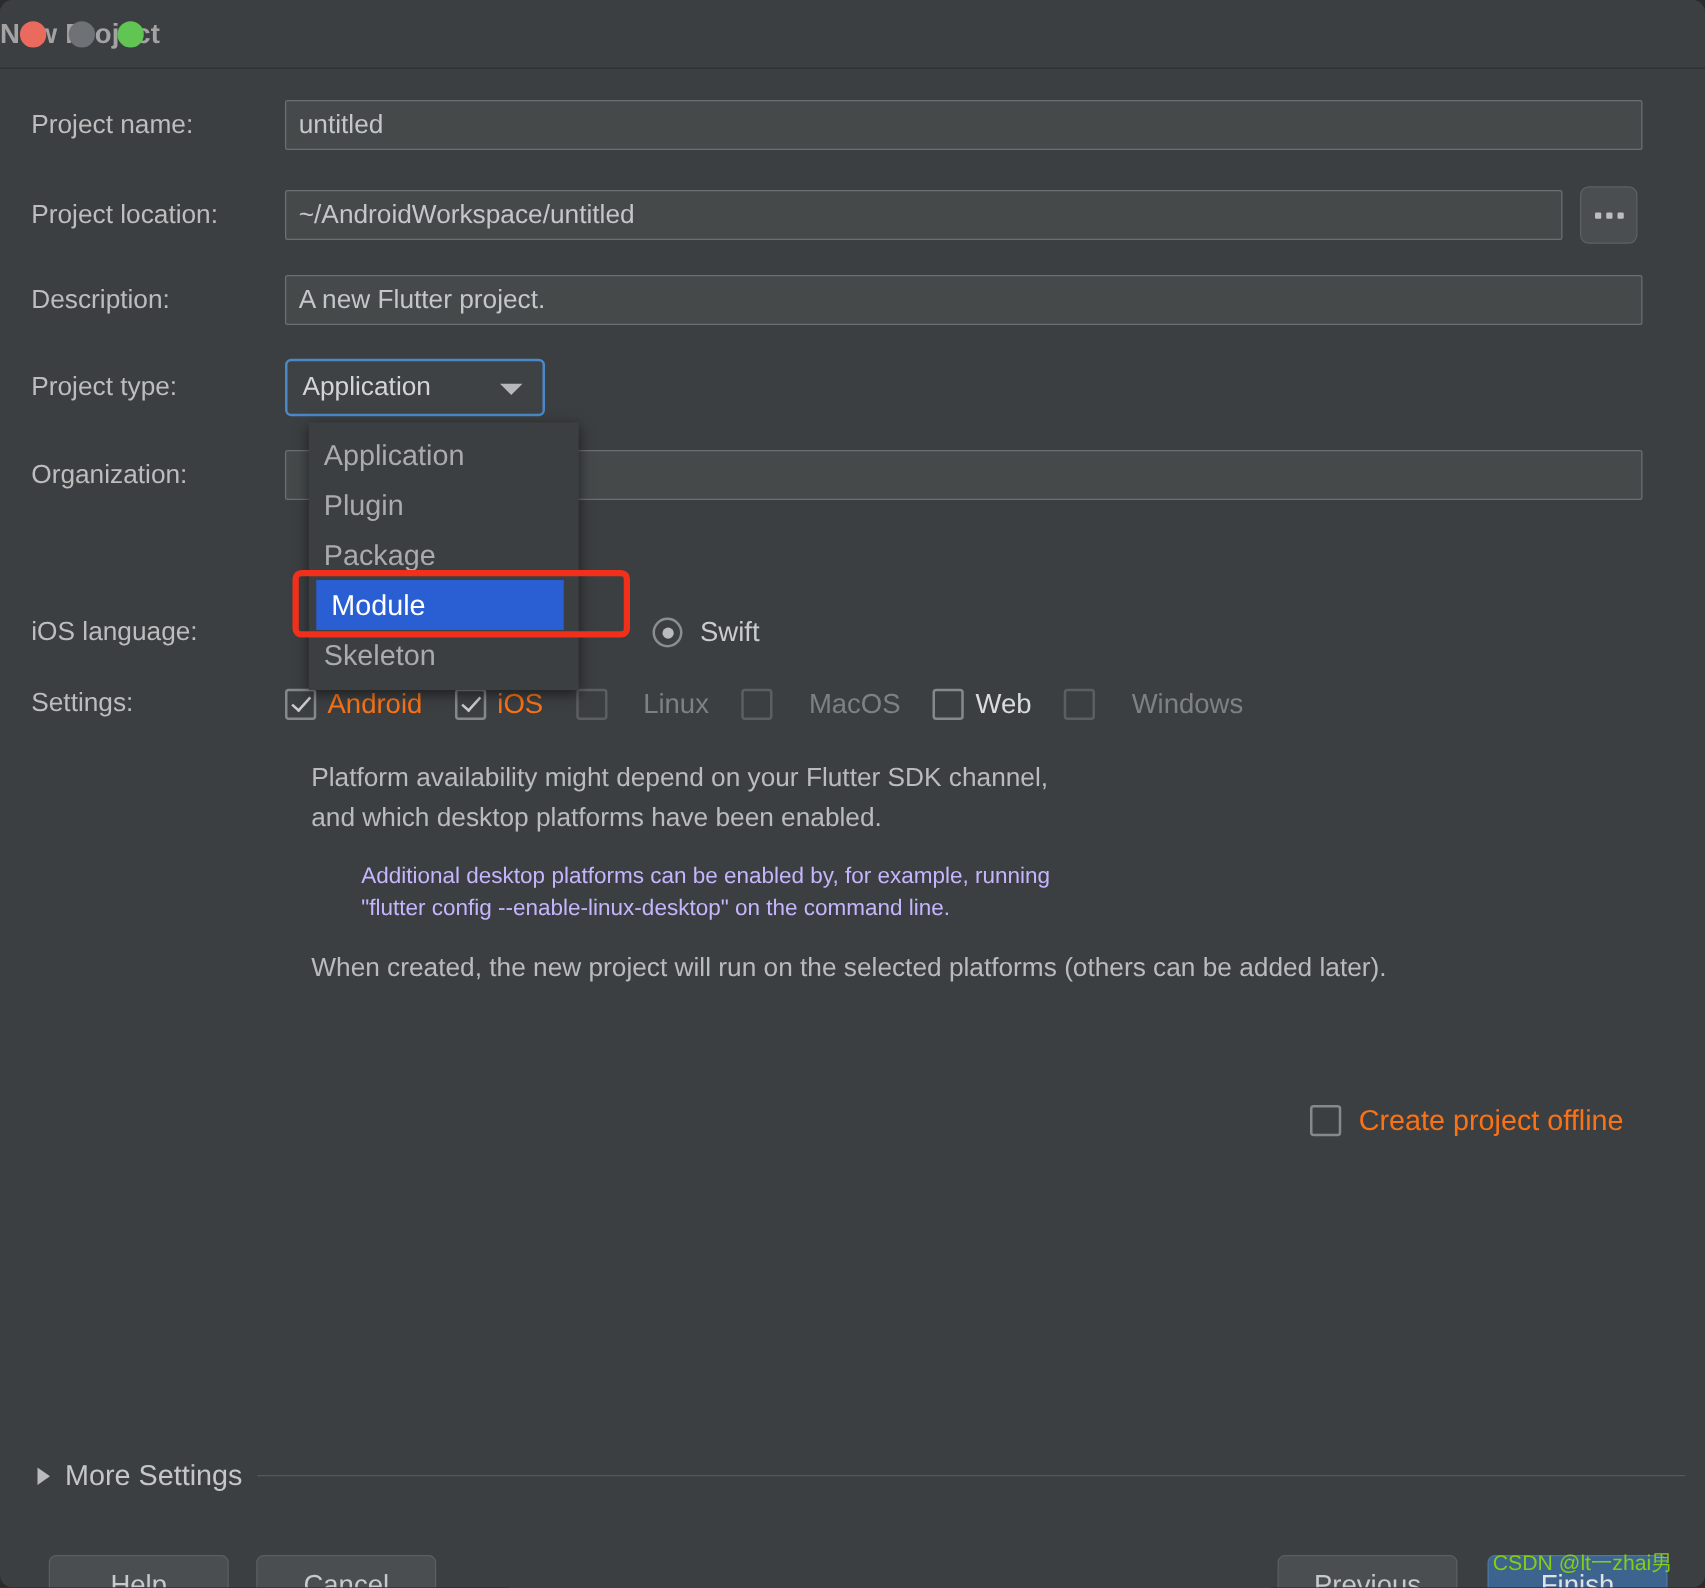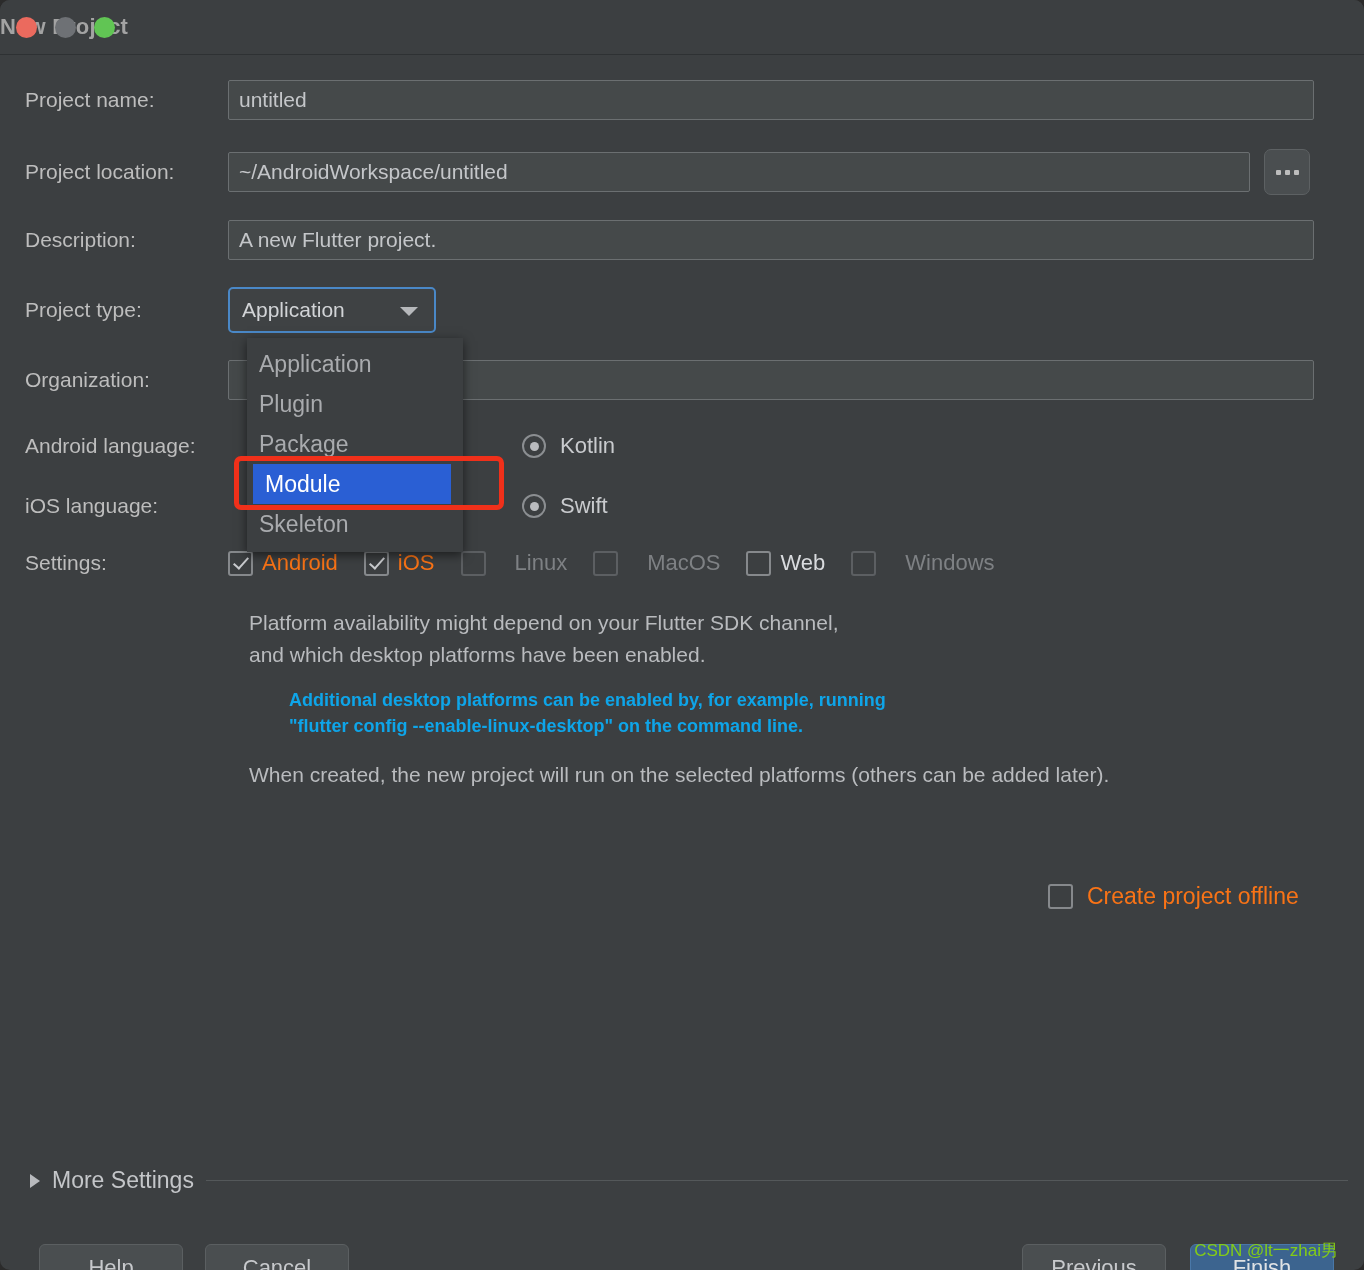--- a/index.html
+++ b/index.html
@@ -197,23 +197,22 @@
   .info {
     position: absolute;
     left: 249px;
     font-size: 21px;
     color: #b9bbbe;
     line-height: 32px;
   }
   .info.small {
     left: 289px;
     font-size: 18px;
-    color: #0ea5e9;
+    color: #c4b5fd;
     line-height: 26px;
-    font-weight: bold;
   }
 
   .offline-row {
     position: absolute;
     left: 1048px;
     top: 828px;
     display: flex; align-items: center; gap: 14px;
   }
 
   
@@ -302,27 +301,20 @@
         <span>Application</span>
         <span class="caret"></span>
       </div>
     </div>
 
     <div class="row" style="top:305px;">
       <div class="label">Organization:</div>
       <div class="field" style="width:1086px;"></div>
     </div>
 
-    <div class="row" style="top:378px;">
-      <div class="label">Android language:</div>
-      <div class="radio-group" style="margin-left:294px;">
-        <div class="radio on"></div>
-        <div class="radio-label">Kotlin</div>
-      </div>
-    </div>
 
     <div class="row" style="top:438px;">
       <div class="label">iOS language:</div>
       <div class="radio-group" style="margin-left:294px;">
         <div class="radio on"></div>
         <div class="radio-label">Swift</div>
       </div>
     </div>
 
     <div class="row" style="top:495px;">

